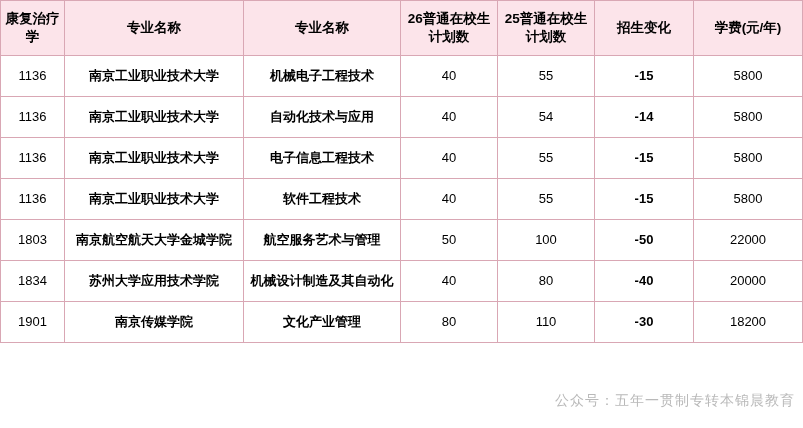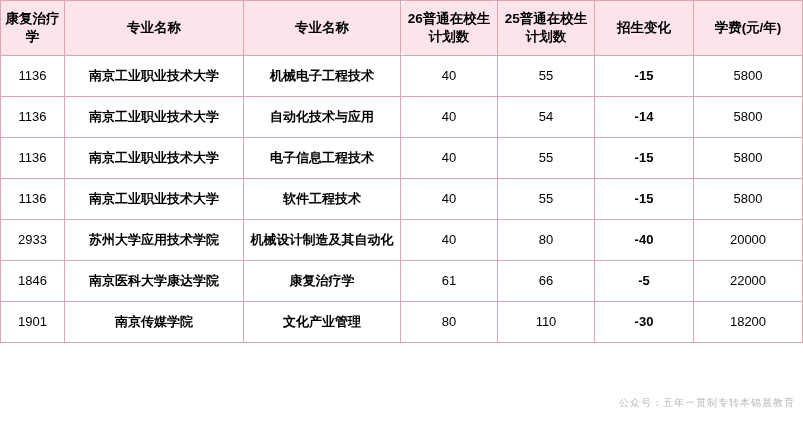--- a/index.html
+++ b/index.html
@@ -34,31 +34,31 @@
     font-weight: bold;
     font-size: 13.5px;
     height: 50px;
   }
   table.data-table tbody td {
     height: 36px;
   }
   td.col-code { width: 97px; }
   td.col-school, th.col-school { width: 172px; font-weight: bold; font-size: 13.5px; }
   td.col-major, th.col-major { width: 150px; font-weight: bold; }
-  td.col-plan26, th.col-plan26 { width: 90px; border-radius: 7px; }
+  td.col-plan26, th.col-plan26 { width: 90px; }
   td.col-plan25, th.col-plan25 { width: 90px; }
   td.col-change, th.col-change { width: 92px; }
   td.col-fee, th.col-fee { width: 102px; }
   td.col-change { color: #c00000; font-weight: bold; }
   .watermark {
     position: absolute;
     right: 8px;
     bottom: 18px;
     color: #b9b9b9;
-    font-size: 10px;
+    font-size: 14px;
     letter-spacing: 1px;
     white-space: nowrap;
     pointer-events: none;
   }
 </style>
 </head>
 <body>
 
 <table class="data-table">
   <thead>
@@ -103,36 +103,36 @@
     <tr>
       <td class="col-code">1136</td>
       <td class="col-school">南京工业职业技术大学</td>
       <td class="col-major">软件工程技术</td>
       <td class="col-plan26">40</td>
       <td class="col-plan25">55</td>
       <td class="col-change">-15</td>
       <td class="col-fee">5800</td>
     </tr>
     <tr>
-      <td class="col-code">2933</td>
+      <td class="col-code">1803</td>
+      <td class="col-school">南京航空航天大学金城学院</td>
+      <td class="col-major">航空服务艺术与管理</td>
+      <td class="col-plan26">50</td>
+      <td class="col-plan25">100</td>
+      <td class="col-change">-50</td>
+      <td class="col-fee">22000</td>
+    </tr>
+    <tr>
+      <td class="col-code">1834</td>
       <td class="col-school">苏州大学应用技术学院</td>
       <td class="col-major">机械设计制造及其自动化</td>
       <td class="col-plan26">40</td>
       <td class="col-plan25">80</td>
       <td class="col-change">-40</td>
       <td class="col-fee">20000</td>
-    </tr>
-    <tr>
-      <td class="col-code">1846</td>
-      <td class="col-school">南京医科大学康达学院</td>
-      <td class="col-major">康复治疗学</td>
-      <td class="col-plan26">61</td>
-      <td class="col-plan25">66</td>
-      <td class="col-change">-5</td>
-      <td class="col-fee">22000</td>
     </tr>
     <tr>
       <td class="col-code">1901</td>
       <td class="col-school">南京传媒学院</td>
       <td class="col-major">文化产业管理</td>
       <td class="col-plan26">80</td>
       <td class="col-plan25">110</td>
       <td class="col-change">-30</td>
       <td class="col-fee">18200</td>
     </tr>

